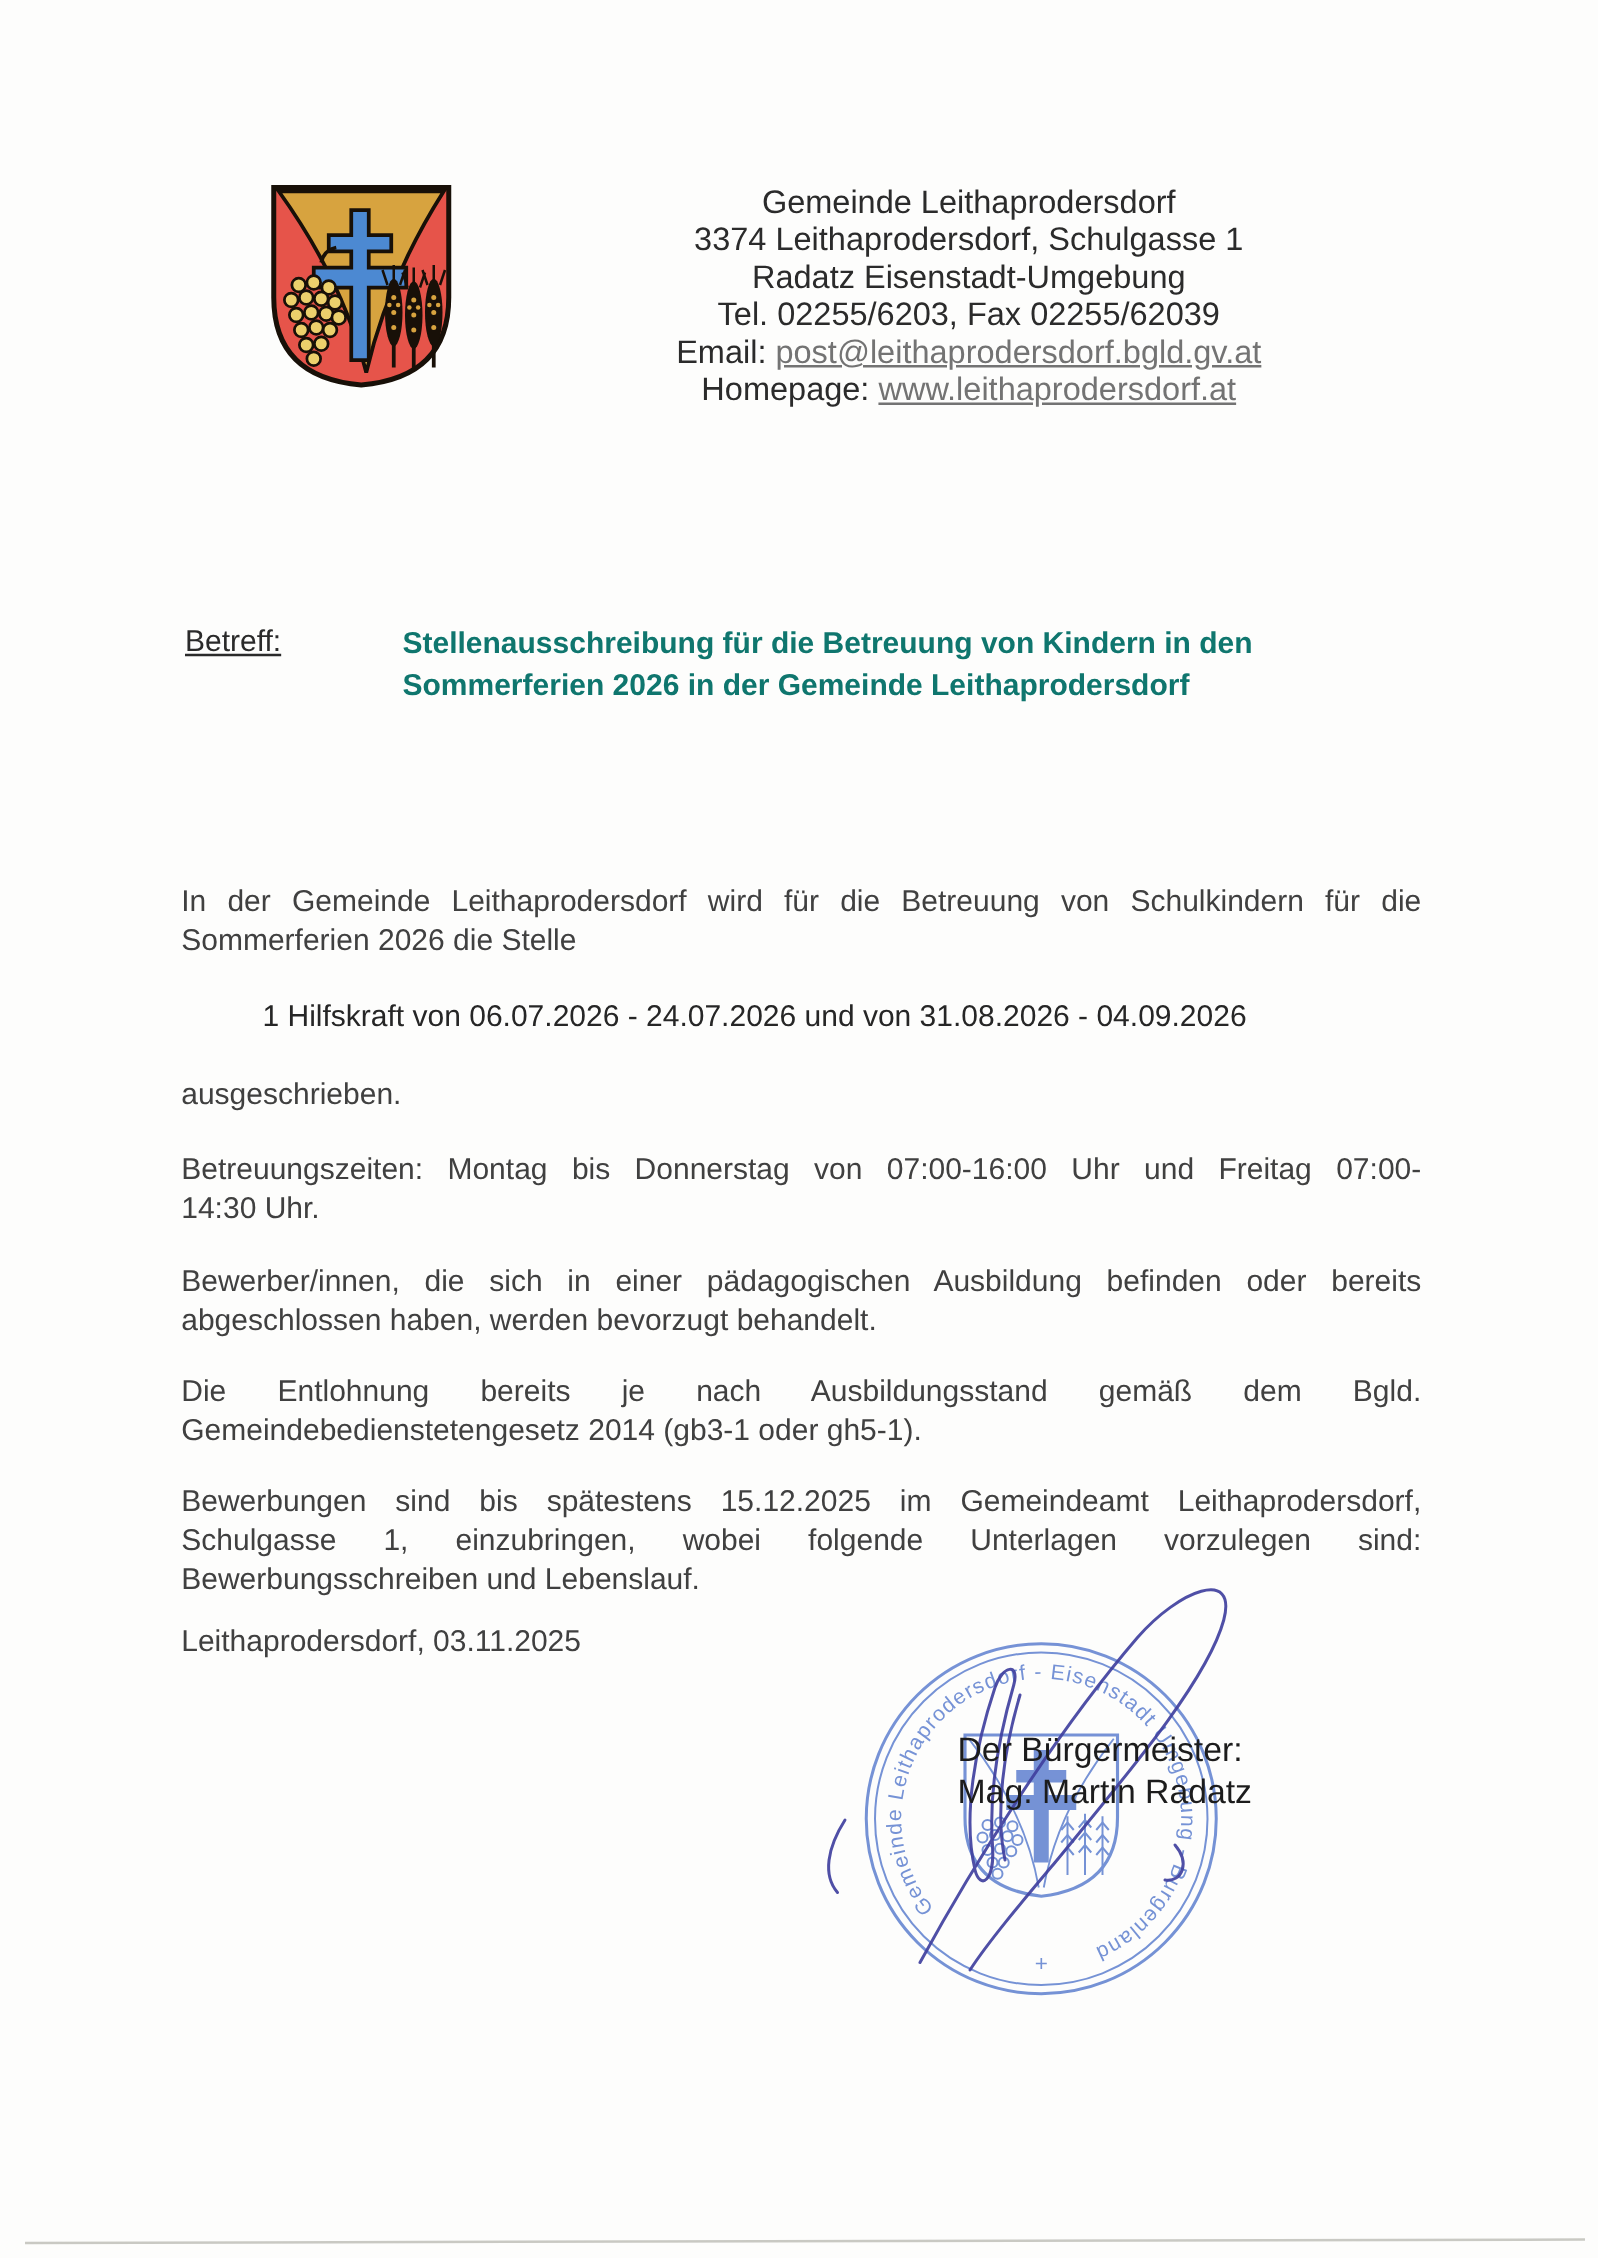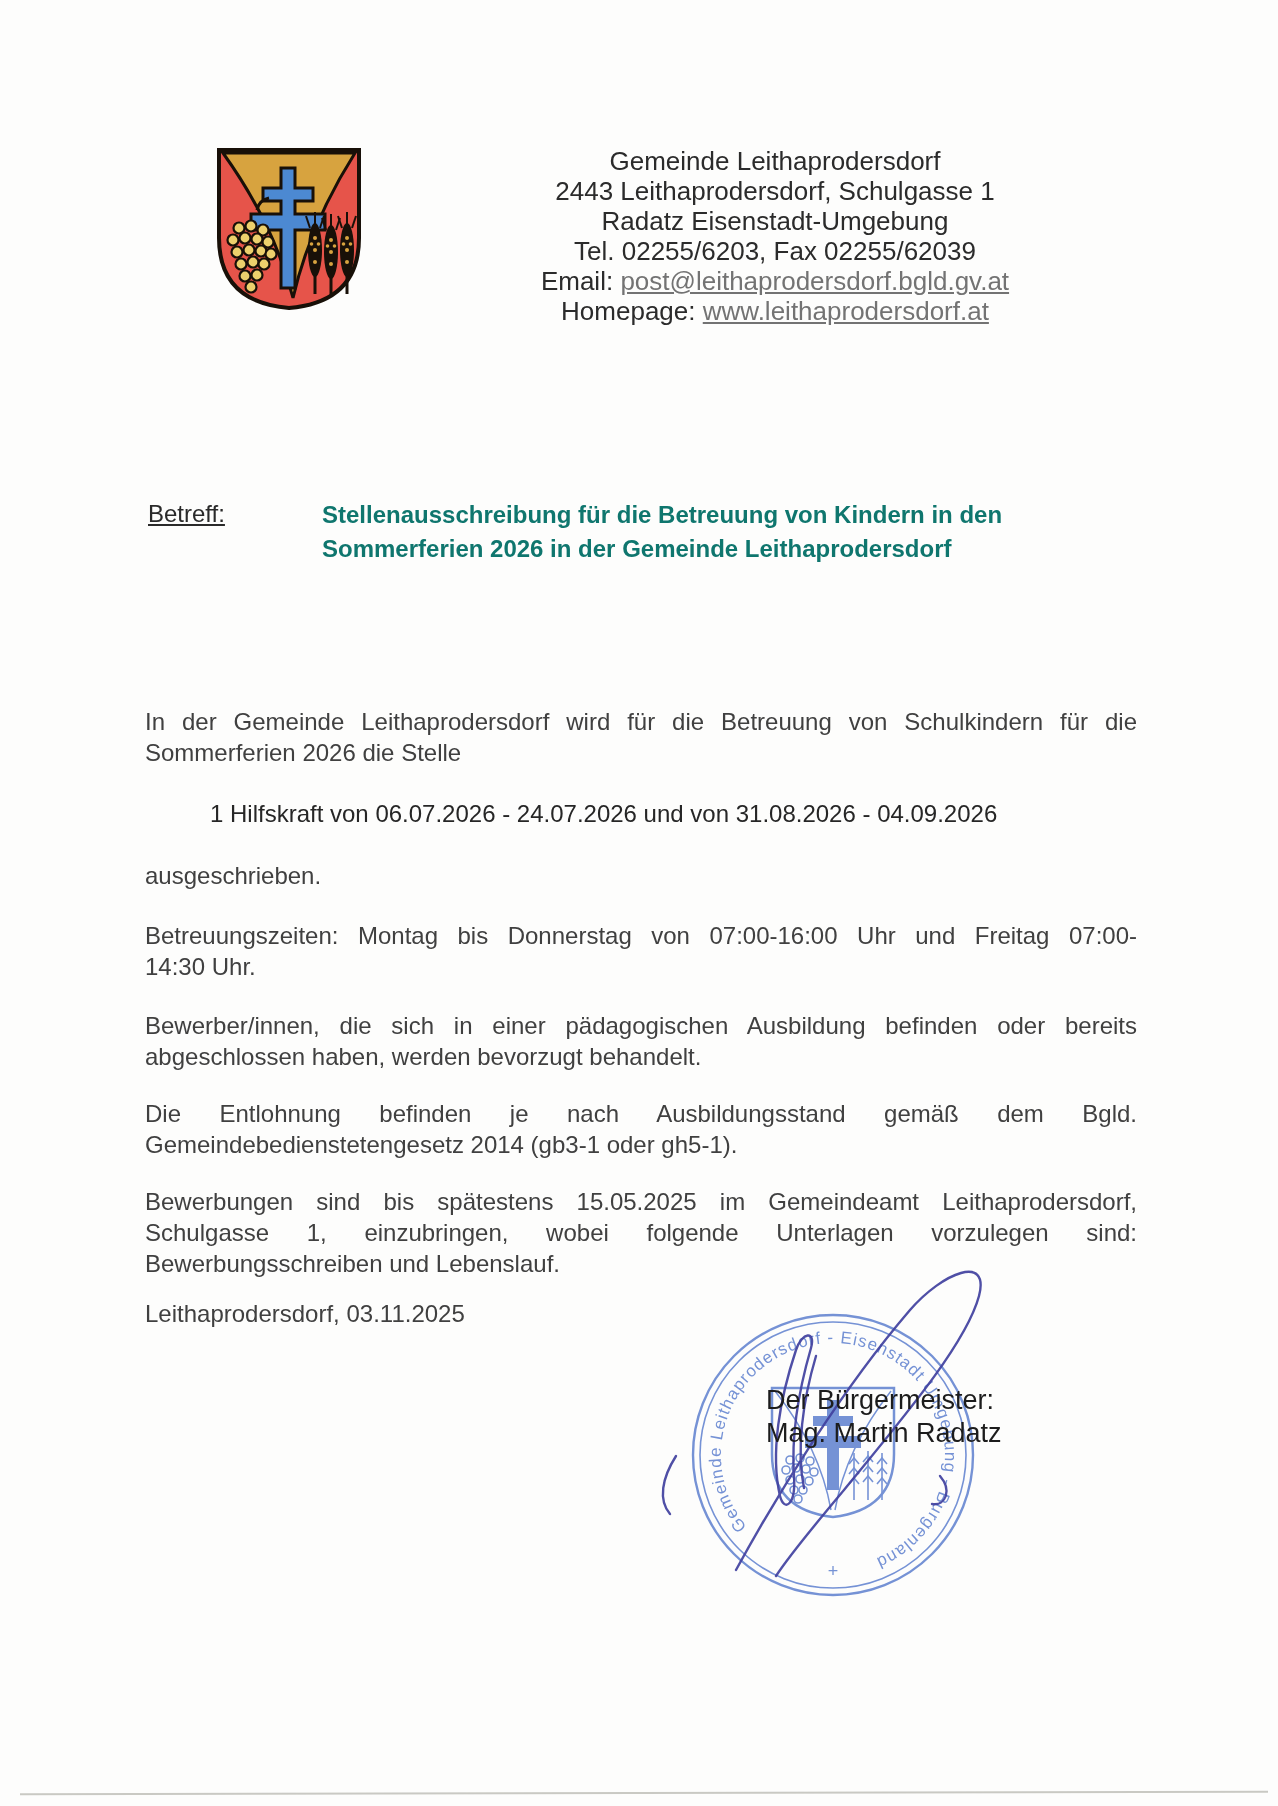--- a/index.html
+++ b/index.html
@@ -114,21 +114,21 @@
       <circle cx="114.5" cy="102" r="1.8"></circle>
         <circle cx="121.5" cy="102" r="1.8"></circle>
       <circle cx="130.5" cy="100" r="1.8"></circle>
         <circle cx="137.5" cy="100" r="1.8"></circle>
     </g>
   </g>
 </svg>
 
 <div class="abs letterhead">
   <span class="line">Gemeinde Leithaprodersdorf</span>
-  <span class="line">2443 Leithaprodersdorf, Schulgasse 1</span>
+  <span class="line">3374 Leithaprodersdorf, Schulgasse 1</span>
   <span class="line">Radatz Eisenstadt-Umgebung</span>
   <span class="line">Tel. 02255/6203, Fax 02255/62039</span>
   <span class="line"><span>Email: </span><span class="lnk">post@leithaprodersdorf.bgld.gv.at</span></span>
   <span class="line"><span>Homepage: </span><span class="lnk">www.leithaprodersdorf.at</span></span>
 </div>
 
 <div class="abs subject-label">Betreff:</div>
 <div class="abs subject-text">
   <span>Stellenausschreibung für die Betreuung von Kindern in den</span>
   <span>Sommerferien 2026 in der Gemeinde Leithaprodersdorf</span>
@@ -149,26 +149,26 @@
   <span class="jline">Betreuungszeiten: Montag bis Donnerstag von 07:00-16:00 Uhr und Freitag 07:00-</span>
   <span class="nline">14:30 Uhr.</span>
 </div>
 
 <div class="abs para" style="top:1010px;">
   <span class="jline">Bewerber/innen, die sich in einer pädagogischen Ausbildung befinden oder bereits</span>
   <span class="nline">abgeschlossen haben, werden bevorzugt behandelt.</span>
 </div>
 
 <div class="abs para" style="top:1098px;">
-  <span class="jline">Die Entlohnung befinden je nach Ausbildungsstand gemäß dem Bgld.</span>
+  <span class="jline">Die Entlohnung bereits je nach Ausbildungsstand gemäß dem Bgld.</span>
   <span class="nline">Gemeindebedienstetengesetz 2014 (gb3-1 oder gh5-1).</span>
 </div>
 
 <div class="abs para" style="top:1186px;">
-  <span class="jline">Bewerbungen sind bis spätestens 15.05.2025 im Gemeindeamt Leithaprodersdorf,</span>
+  <span class="jline">Bewerbungen sind bis spätestens 15.12.2025 im Gemeindeamt Leithaprodersdorf,</span>
   <span class="jline">Schulgasse 1, einzubringen, wobei folgende Unterlagen vorzulegen sind:</span>
   <span class="nline">Bewerbungsschreiben und Lebenslauf.</span>
 </div>
 
 <div class="abs para" style="top:1298px;">
   <span class="nline">Leithaprodersdorf, 03.11.2025</span>
 </div>
 
 <svg class="abs stamp-svg" width="384" height="396" viewBox="0 0 384 396">
   <defs>

